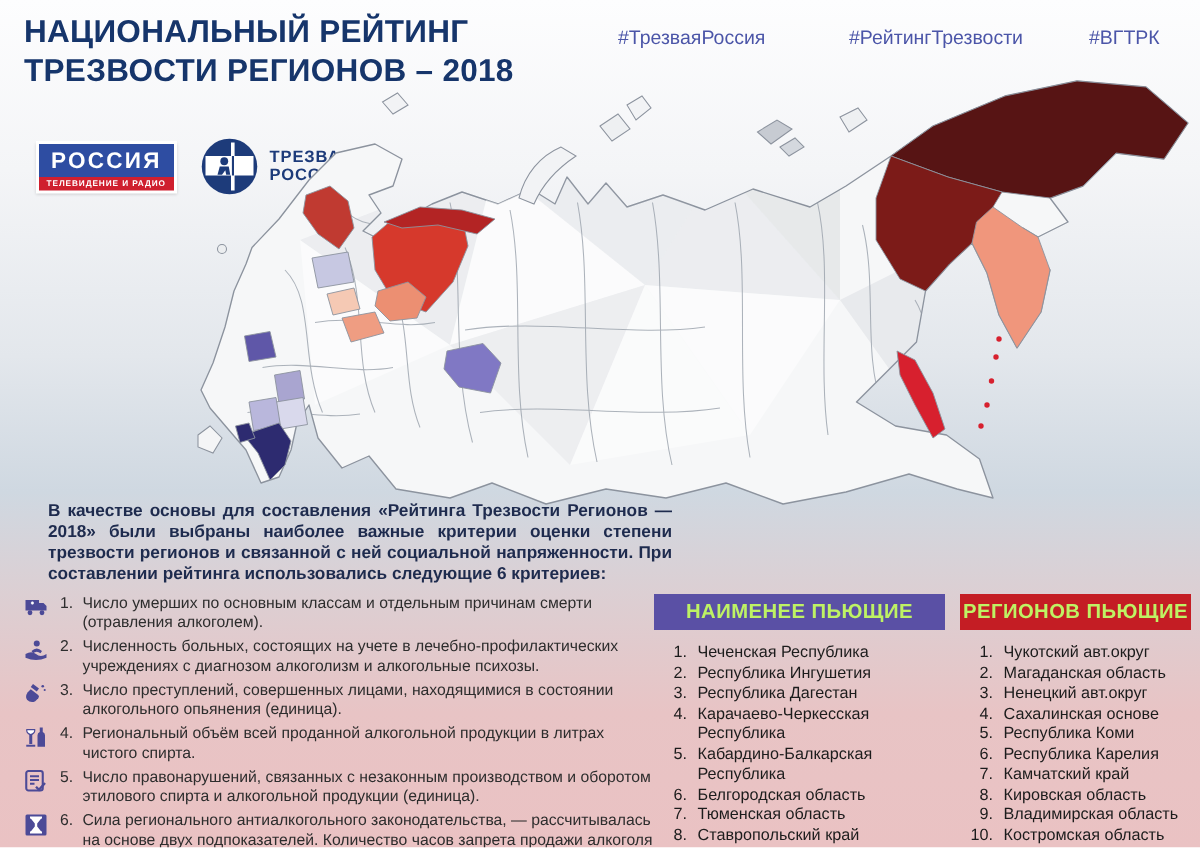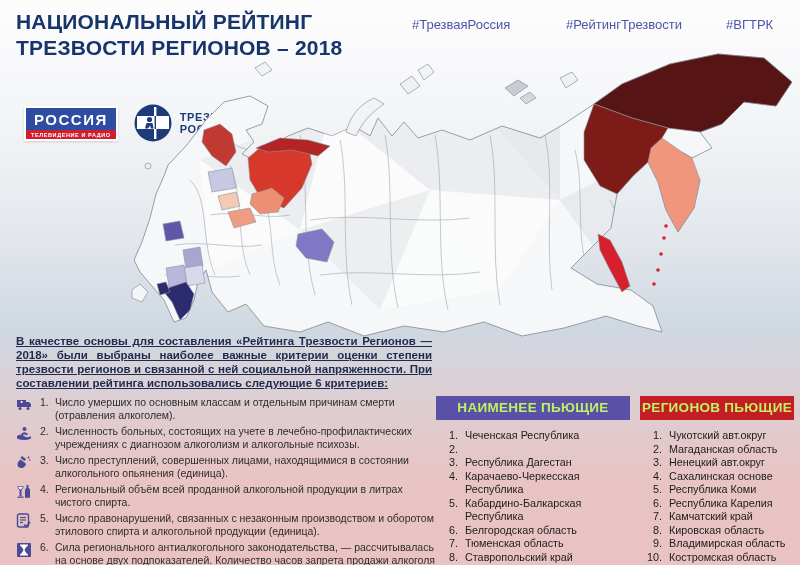--- a/index.html
+++ b/index.html
@@ -6,30 +6,30 @@
   .page{
     position:relative;width:800px;height:565px;overflow:hidden;
     font-family:"Liberation Sans",sans-serif;
     background:linear-gradient(180deg,#fdfdfe 0%,#f4f5f7 20%,#e3e7ec 42%,#cfd8e1 58%,#dccfd3 70%,#e8c4c5 84%,#eac2c3 100%);
   }
   
   .title{position:absolute;left:16px;top:9px;font-size:21px;line-height:26px;font-weight:bold;color:#16356b;letter-spacing:.2px;white-space:pre-line;}
   .tag{position:absolute;top:17px;font-size:13px;font-weight:normal;color:#4b55a8;}
   .tag1{left:412px}.tag2{left:566px}.tag3{left:726px}
   
-  .logo-row{position:absolute;left:24px;top:104px;display:flex;align-items:center;gap:16px;}
+  .logo-row{position:absolute;left:24px;top:92px;display:flex;align-items:center;gap:16px;}
   .ros-logo{background:#fff;padding:2px;box-shadow:0 1px 2px rgba(0,0,0,.15);}
   .ros-top{background:#2e4da2;color:#fff;font-weight:bold;font-size:15px;letter-spacing:1.5px;text-align:center;padding:3px 8px 2px;}
   .ros-bottom{background:#cf1f2e;color:#fff;font-size:5.5px;letter-spacing:.6px;text-align:center;padding:2px 0 1px;font-weight:bold;}
   .trz-logo{display:flex;align-items:center;gap:8px;}
   .trz-text{font-size:11px;line-height:12px;font-weight:bold;color:#1d3b7a;letter-spacing:.6px;white-space:pre-line;}
   
   .map{position:absolute;left:0;top:40px;width:800px;height:305px;pointer-events:none;}
   
-  .intro{position:absolute;left:16px;top:335px;width:416px;font-size:11.5px;line-height:13.9px;font-weight:bold;color:#1e2b4e;text-align:justify;text-decoration:underline;}
+  .intro{position:absolute;left:32px;top:335px;width:416px;font-size:11.5px;line-height:13.9px;font-weight:bold;color:#1e2b4e;text-align:justify;}
   
   .criteria{position:absolute;left:16px;top:396px;width:420px;}
   .crit{display:flex;margin-bottom:3px;}
   .crit-icon{width:24px;flex:none;padding-top:1px;}
   .crit-num{width:15px;flex:none;font-size:10.5px;line-height:13px;color:#2d2d2d;}
   .crit-text{flex:1;font-size:10.5px;line-height:13px;color:#2d2d2d;}
   
   .rank-col{position:absolute;top:396px;}
   .col-least{left:436px;width:194px;}
   .col-most{left:640px;width:154px;}
@@ -246,20 +246,21 @@
     <div class="rank-header" style="background: rgb(90, 80, 165);">НАИМЕНЕЕ ПЬЮЩИЕ</div>
     <div class="rank-list">
 
         <div class="rank-item">
           <span class="rank-num">1.</span>
           <span class="rank-name">Чеченская Республика</span>
         </div>
 
         <div class="rank-item">
           <span class="rank-num">2.</span>
+          <span class="rank-name">Республика Ингушетия</span>
         </div>
 
         <div class="rank-item">
           <span class="rank-num">3.</span>
           <span class="rank-name">Республика Дагестан</span>
         </div>
 
         <div class="rank-item">
           <span class="rank-num">4.</span>
           <span class="rank-name">Карачаево-Черкесская Республика</span>

